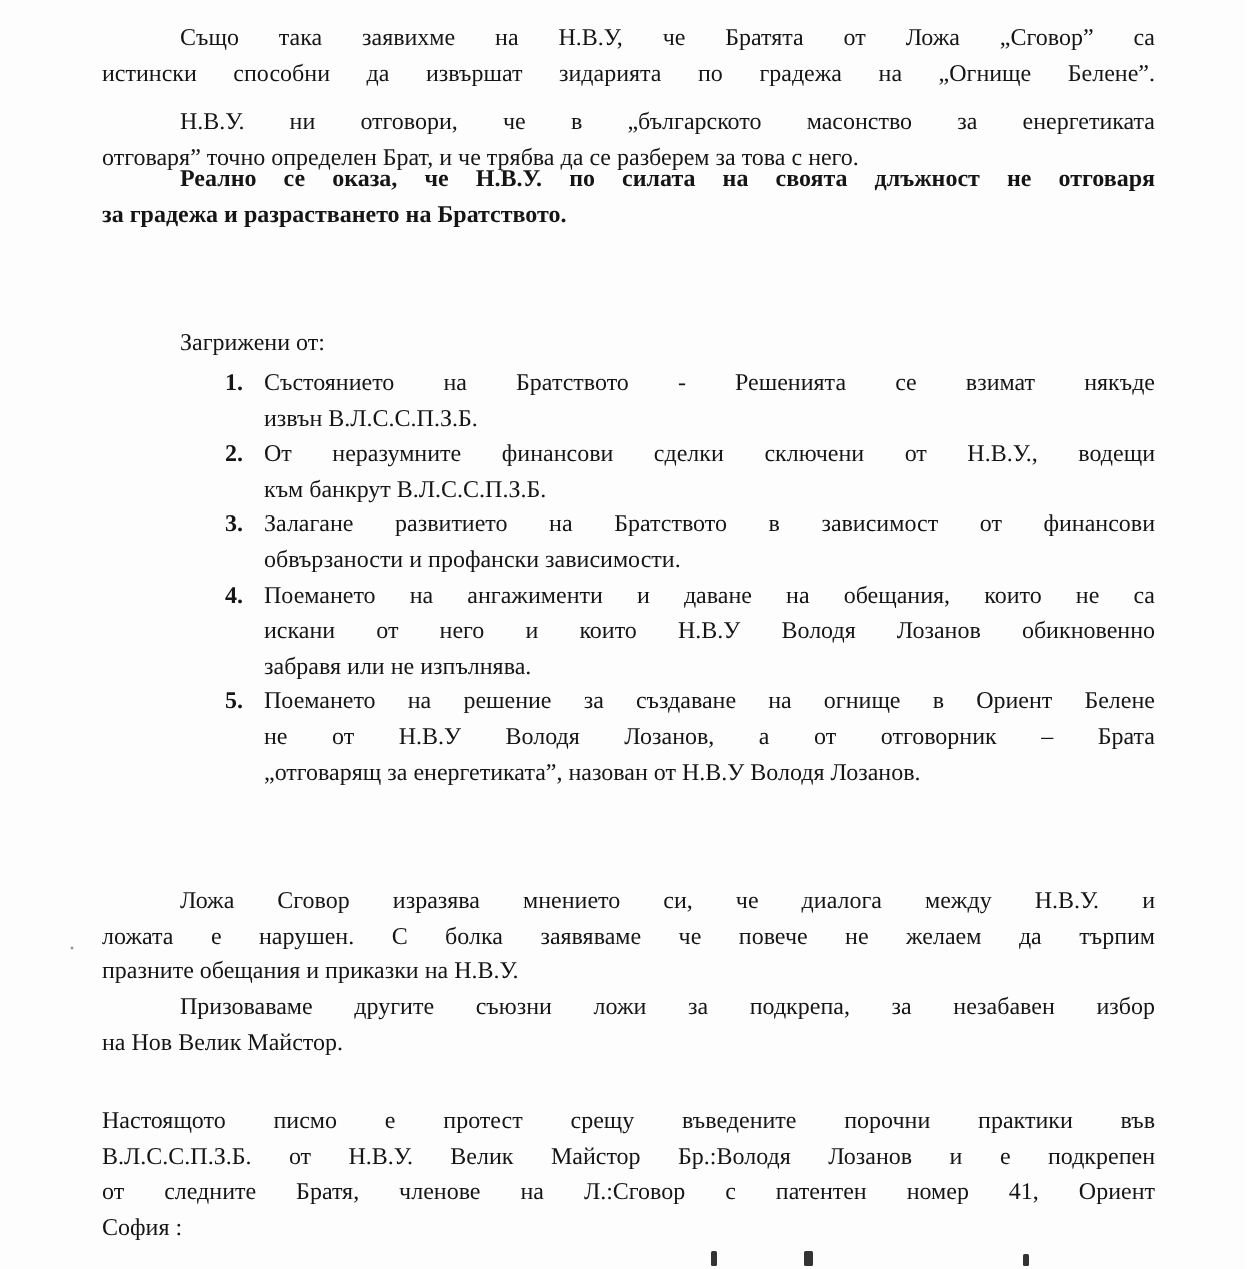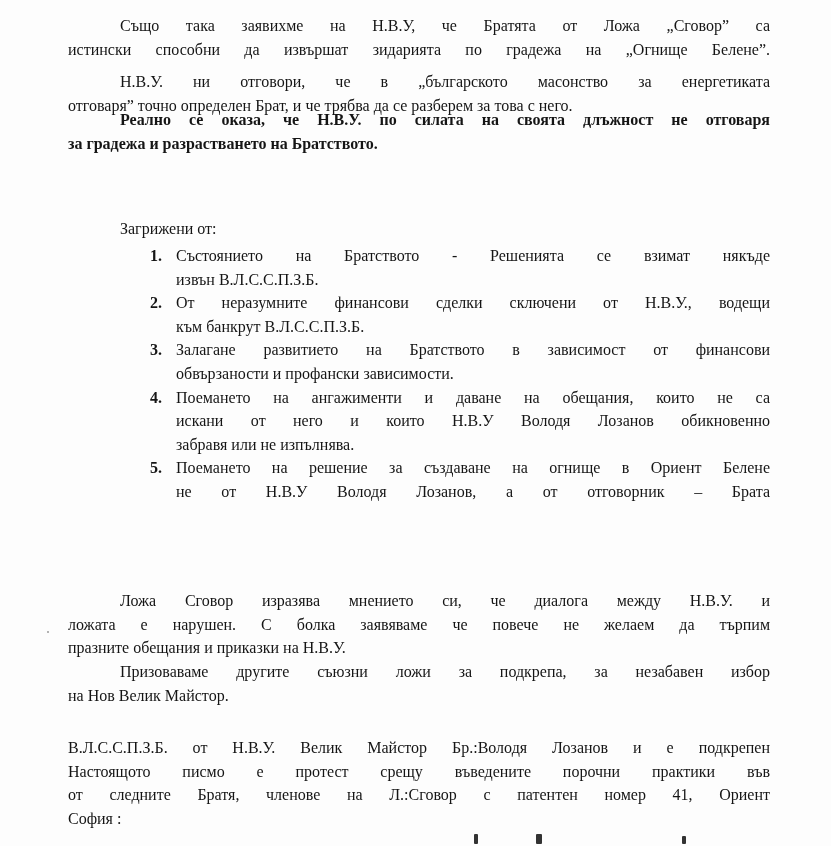--- a/index.html
+++ b/index.html
@@ -57,36 +57,37 @@
     <li>
       <span class="num">4.</span>
       <div class="line-justify">Поемането на ангажименти и даване на обещания, които не са</div>
       <div class="line-justify">искани от него и които Н.В.У Володя Лозанов обикновенно</div>
       <div>забравя или не изпълнява.</div>
     </li>
     <li>
       <span class="num">5.</span>
       <div class="line-justify">Поемането на решение за създаване на огнище в Ориент Белене</div>
       <div class="line-justify">не от Н.В.У Володя Лозанов, а от отговорник – Брата</div>
+      <div>„отговарящ за енергетиката”, назован от Н.В.У Володя Лозанов.</div>
     </li>
   </ol>
 
   <div class="block" style="top:589px;">
     <div class="line-justify" style="padding-left:52px;">Ложа Сговор изразява мнението си, че диалога между Н.В.У. и</div>
     <div class="line-justify">ложата е нарушен. С болка заявяваме че повече не желаем да търпим</div>
     <div>празните обещания и приказки на Н.В.У.</div>
   </div>
   <div class="block" style="top:660px;">
     <div class="line-justify" style="padding-left:52px;">Призоваваме другите съюзни ложи за подкрепа, за незабавен избор</div>
     <div>на Нов Велик Майстор.</div>
   </div>
 
   <div class="block" style="top:736px;">
+    <div class="line-justify">Настоящото писмо е протест срещу въведените порочни практики във</div>
     <div class="line-justify">В.Л.С.С.П.З.Б. от Н.В.У. Велик Майстор Бр.:Володя Лозанов и е подкрепен</div>
-    <div class="line-justify">Настоящото писмо е протест срещу въведените порочни практики във</div>
     <div class="line-justify">от следните Братя, членове на Л.:Сговор с патентен номер 41, Ориент</div>
     <div>София :</div>
   </div>
 
   <div class="speck" style="left:47px; top:631px;"></div>
   <div class="speck" style="left:474px; top:834px; width:4px; height:10px; background:#333;"></div>
   <div class="speck" style="left:536px; top:834px; width:6px; height:10px; background:#333;"></div>
   <div class="speck" style="left:682px; top:836px; width:4px; height:8px; background:#333;"></div>
 </div>
 

